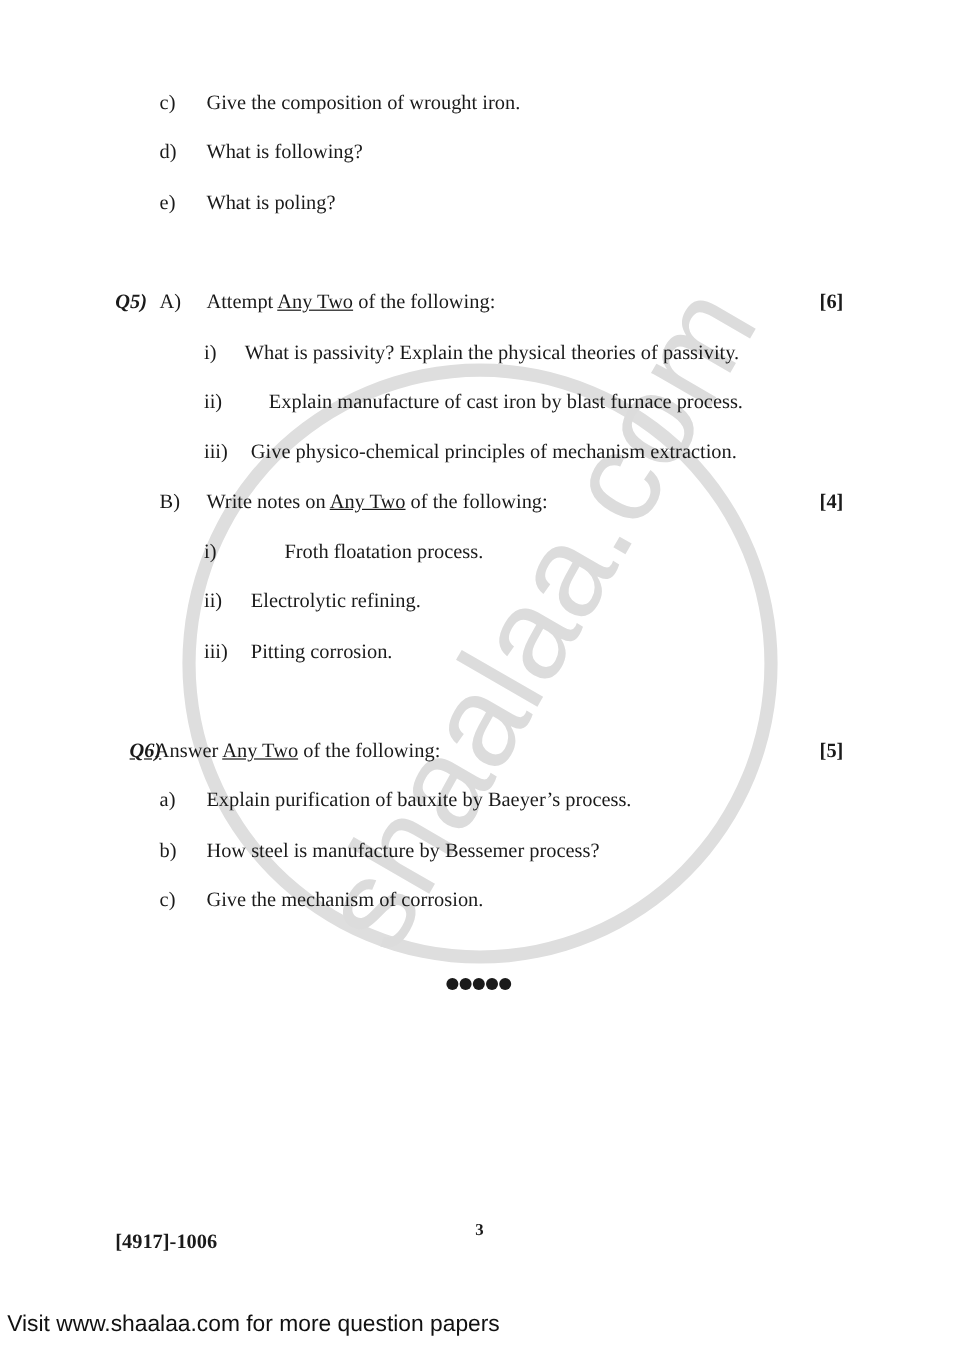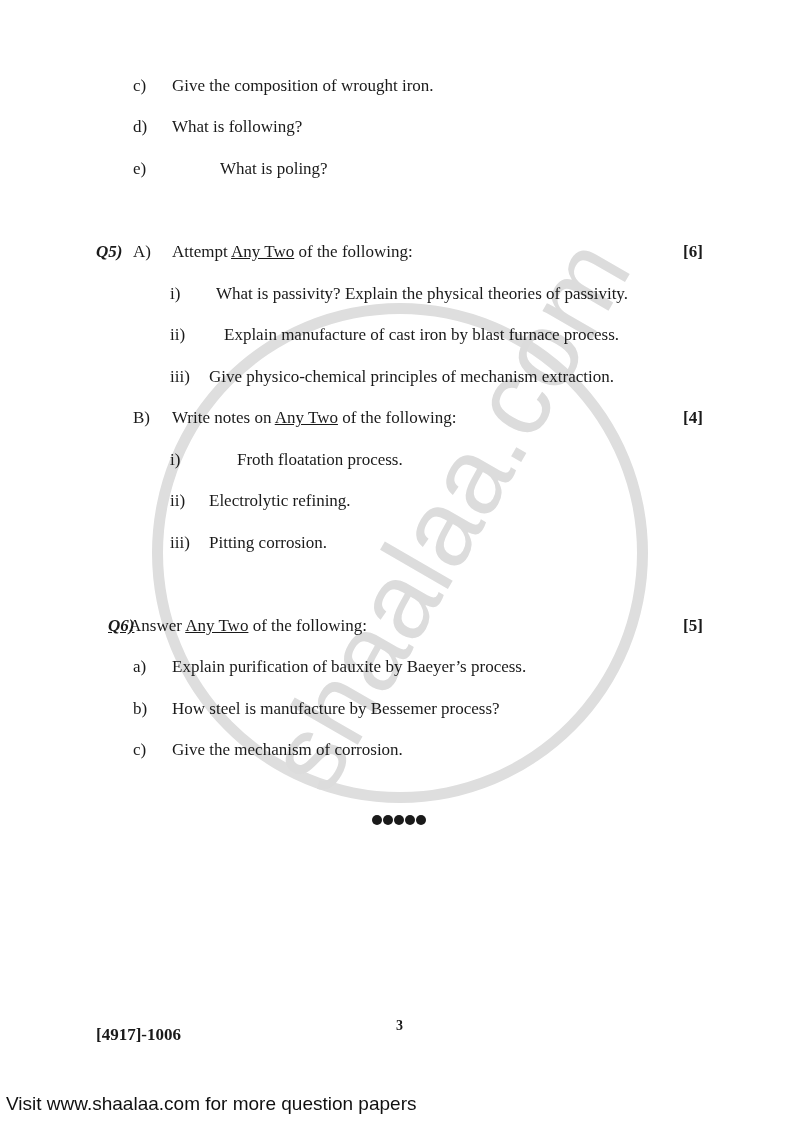--- a/index.html
+++ b/index.html
@@ -44,33 +44,33 @@
 <div class="line" style="top:76px;">
   <span class="lbl" style="left:133px;">c)</span>
   <span class="lbl" style="left:172px;">Give the composition of wrought iron.</span>
 </div>
 <div class="line" style="top:117px;">
   <span class="lbl" style="left:133px;">d)</span>
   <span class="lbl" style="left:172px;">What is following?</span>
 </div>
 <div class="line" style="top:159px;">
   <span class="lbl" style="left:133px;">e)</span>
-  <span class="lbl" style="left:172px;margin-left:48px;">What is poling?</span>
+  <span class="lbl" style="left:172px;">What is poling?</span>
 </div>
 
 <div class="line" style="top:242px;">
   <span class="lbl qnum" style="left:96px;">Q5)</span>
   <span class="lbl" style="left:133px;">A)</span>
   <span class="lbl" style="left:172px;"><span>Attempt </span><u>Any Two</u><span> of the following:</span></span>
 </div>
 <div class="marks line" style="top:242px;">[6]</div>
 
 <div class="line" style="top:284px;">
   <span class="lbl" style="left:170px;">i)</span>
-  <span class="lbl" style="left:216px;">What is passivity? Explain the physical theories of passivity.</span>
+  <span class="lbl" style="left:204px;">What is passivity? Explain the physical theories of passivity.</span>
 </div>
 <div class="line" style="top:325px;">
   <span class="lbl" style="left:170px;">ii)</span>
   <span class="lbl" style="left:224px;">Explain manufacture of cast iron by blast furnace process.</span>
 </div>
 <div class="line" style="top:367px;">
   <span class="lbl" style="left:170px;">iii)</span>
   <span class="lbl" style="left:209px;">Give physico-chemical principles of mechanism extraction.</span>
 </div>
 

